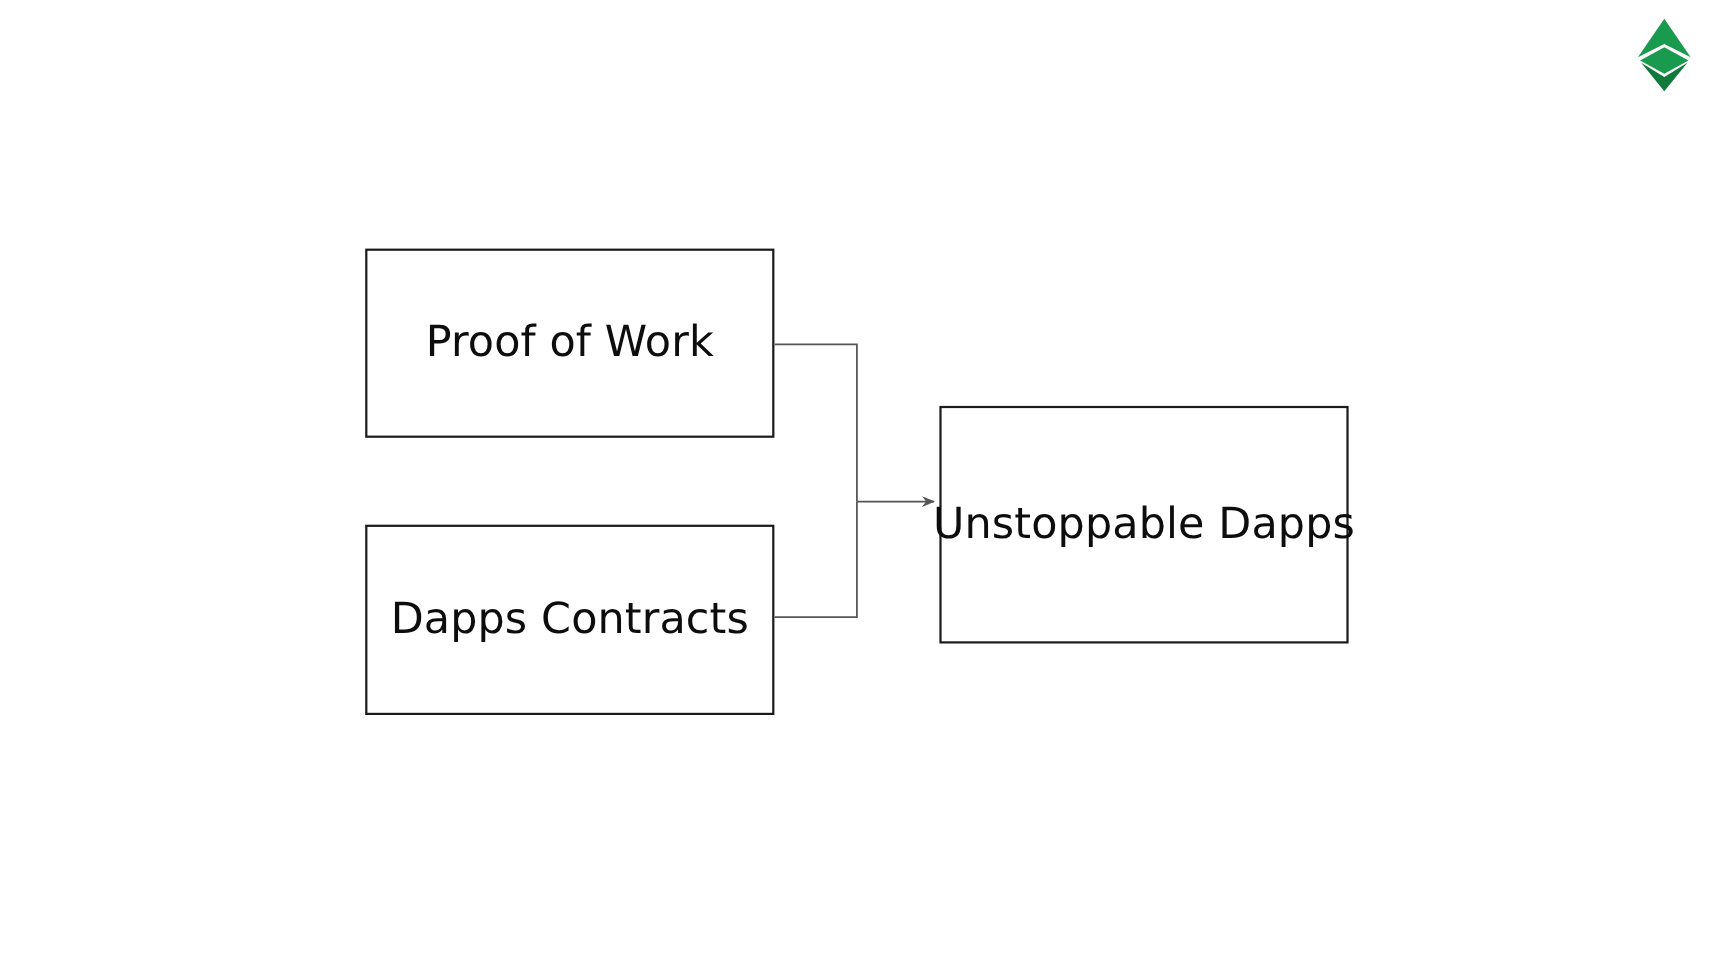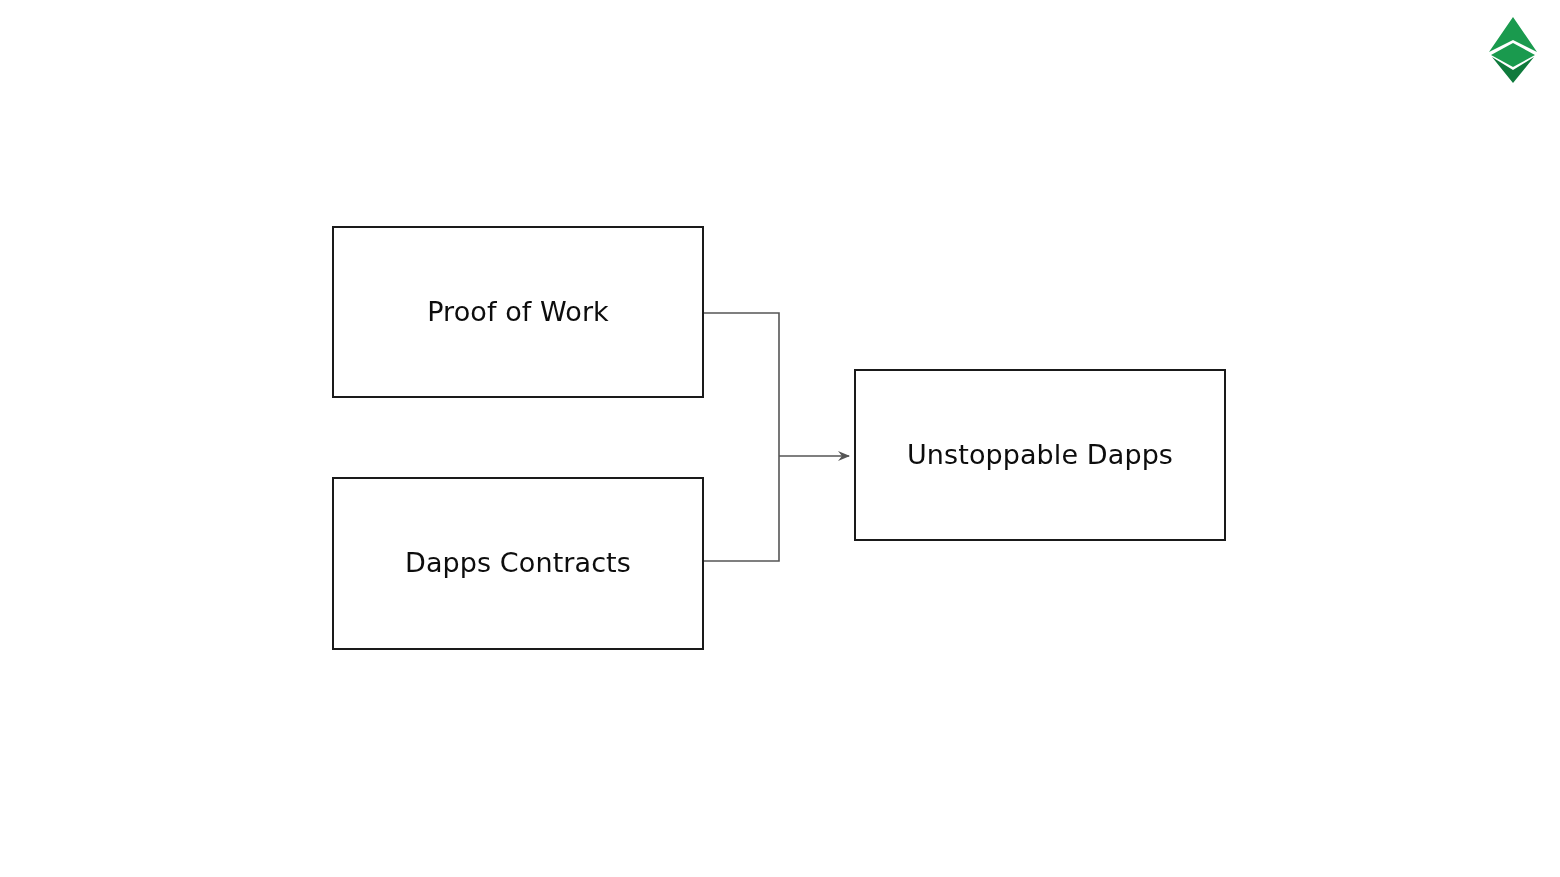--- a/index.html
+++ b/index.html
@@ -41,29 +41,29 @@
     box-sizing: border-box;
     background: #ffffff;
     border: 2px solid #1a1a1a;
     display: flex;
     align-items: center;
     justify-content: center;
     text-align: center;
   }
   .node-label {
     color: #0d0d0d;
-    font-size: 27px;
+    font-size: 39px;
     font-weight: 400;
     line-height: 1.2;
     letter-spacing: 0.1px;
     white-space: nowrap;
   }
   #node-pow   { left: 332px; top: 226px; width: 372px; height: 172px; }
   #node-sc    { left: 332px; top: 477px; width: 372px; height: 173px; }
-  #node-dapps { left: 854px; top: 369px; width: 372px; height: 172px; }
+  #node-dapps { left: 854px; top: 369px; width: 372px; height: 216px; }
 </style>
 </head>
 <body>
 
 <div id="canvas">
 
   <div class="logo">
     <svg viewBox="0 0 52 68" width="52" height="68" aria-hidden="true">
 
       <polygon points="26,1 50,36 26,24 2,36" fill="#1a9a4e"></polygon>

